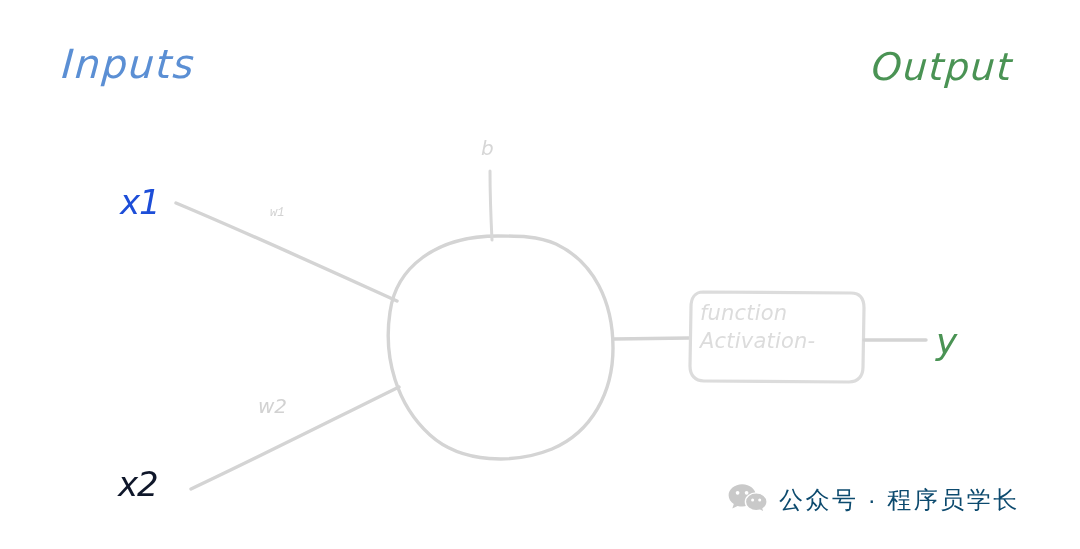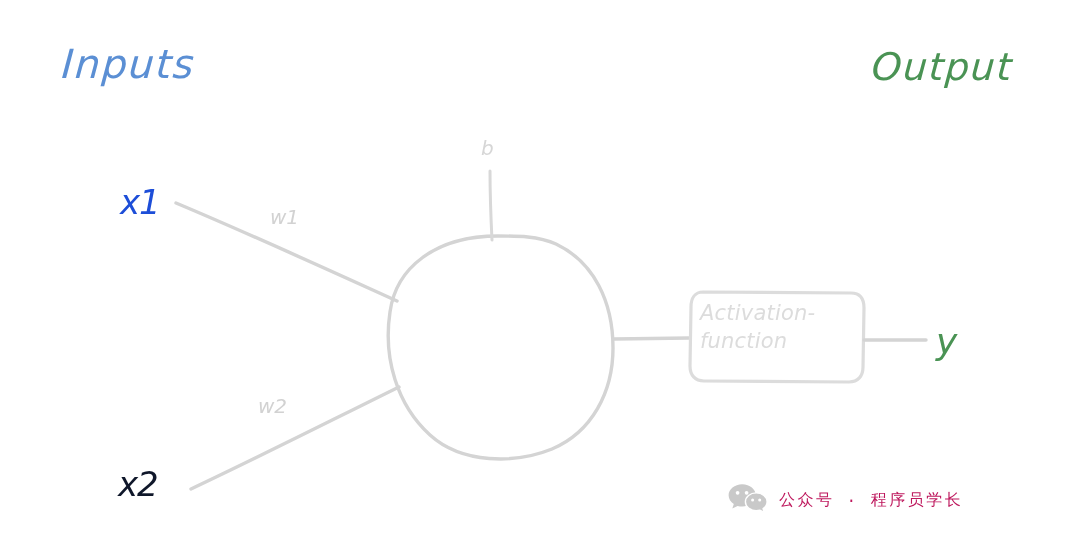--- a/index.html
+++ b/index.html
@@ -79,24 +79,25 @@
     color: #0f172a;
     font-style: italic;
     font-weight: 500;
     letter-spacing: -1px;
   }
 
   
   #label-w1 {
     left: 270px;
     top: 207px;
-    font-size: 20px;
+    font-size: 12px;
     color: #d2d2d2;
     font-style: italic;
     letter-spacing: 0px;
+    font-family: Liberation Mono, monospace;
   }
   #label-w2 {
     left: 258px;
     top: 396px;
     font-size: 20px;
     color: #d2d2d2;
     font-style: italic;
     letter-spacing: 0px;
     text-align: center;
   }
@@ -138,23 +139,23 @@
   
   #watermark {
     position: absolute;
     left: 728px;
     top: 483px;
     display: flex;
     align-items: center;
     gap: 11px;
   }
   #watermark-text {
-    font-family: Liberation Mono, monospace;
-    font-size: 16px;
-    color: #be185d;
+    font-family: Liberation Sans, sans-serif;
+    font-size: 24px;
+    color: #0c4a6e;
     letter-spacing: 2.5px;
     white-space: nowrap;
   }
   #wechat-icon { display: block; }
 </style>
 </head>
 <body>
 
 <div id="canvas">
 
@@ -199,22 +200,22 @@
 
   <div class="hand-label" id="label-w1">w1</div>
 
   <div class="hand-label" id="label-w2">w2</div>
 
   <div class="hand-label" id="label-b">b</div>
 
   <div class="hand-label" id="label-y">y</div>
 
   <div id="activation-box-text">
+    <span>function</span>
     <span>Activation-</span>
-    <span>function</span>
   </div>
 
   <div id="watermark">
     <svg id="wechat-icon" width="40" height="34" viewBox="0 0 40 34" xmlns="http://www.w3.org/2000/svg">
 
       <path d="M14.2 1.2 C6.6 1.2 0.6 6.2 0.6 12.3 C0.6 15.8 2.6 18.9 5.8 21.0
                L4.3 25.6 L9.6 22.9 C11.0 23.3 12.6 23.5 14.2 23.5
                C21.8 23.5 27.8 18.5 27.8 12.3 C27.8 6.2 21.8 1.2 14.2 1.2 Z" fill="#c9c9c9"></path>
       <circle cx="9.6" cy="9.8" r="1.85" fill="#ffffff"></circle>
       <circle cx="18.6" cy="9.8" r="1.85" fill="#ffffff"></circle>

